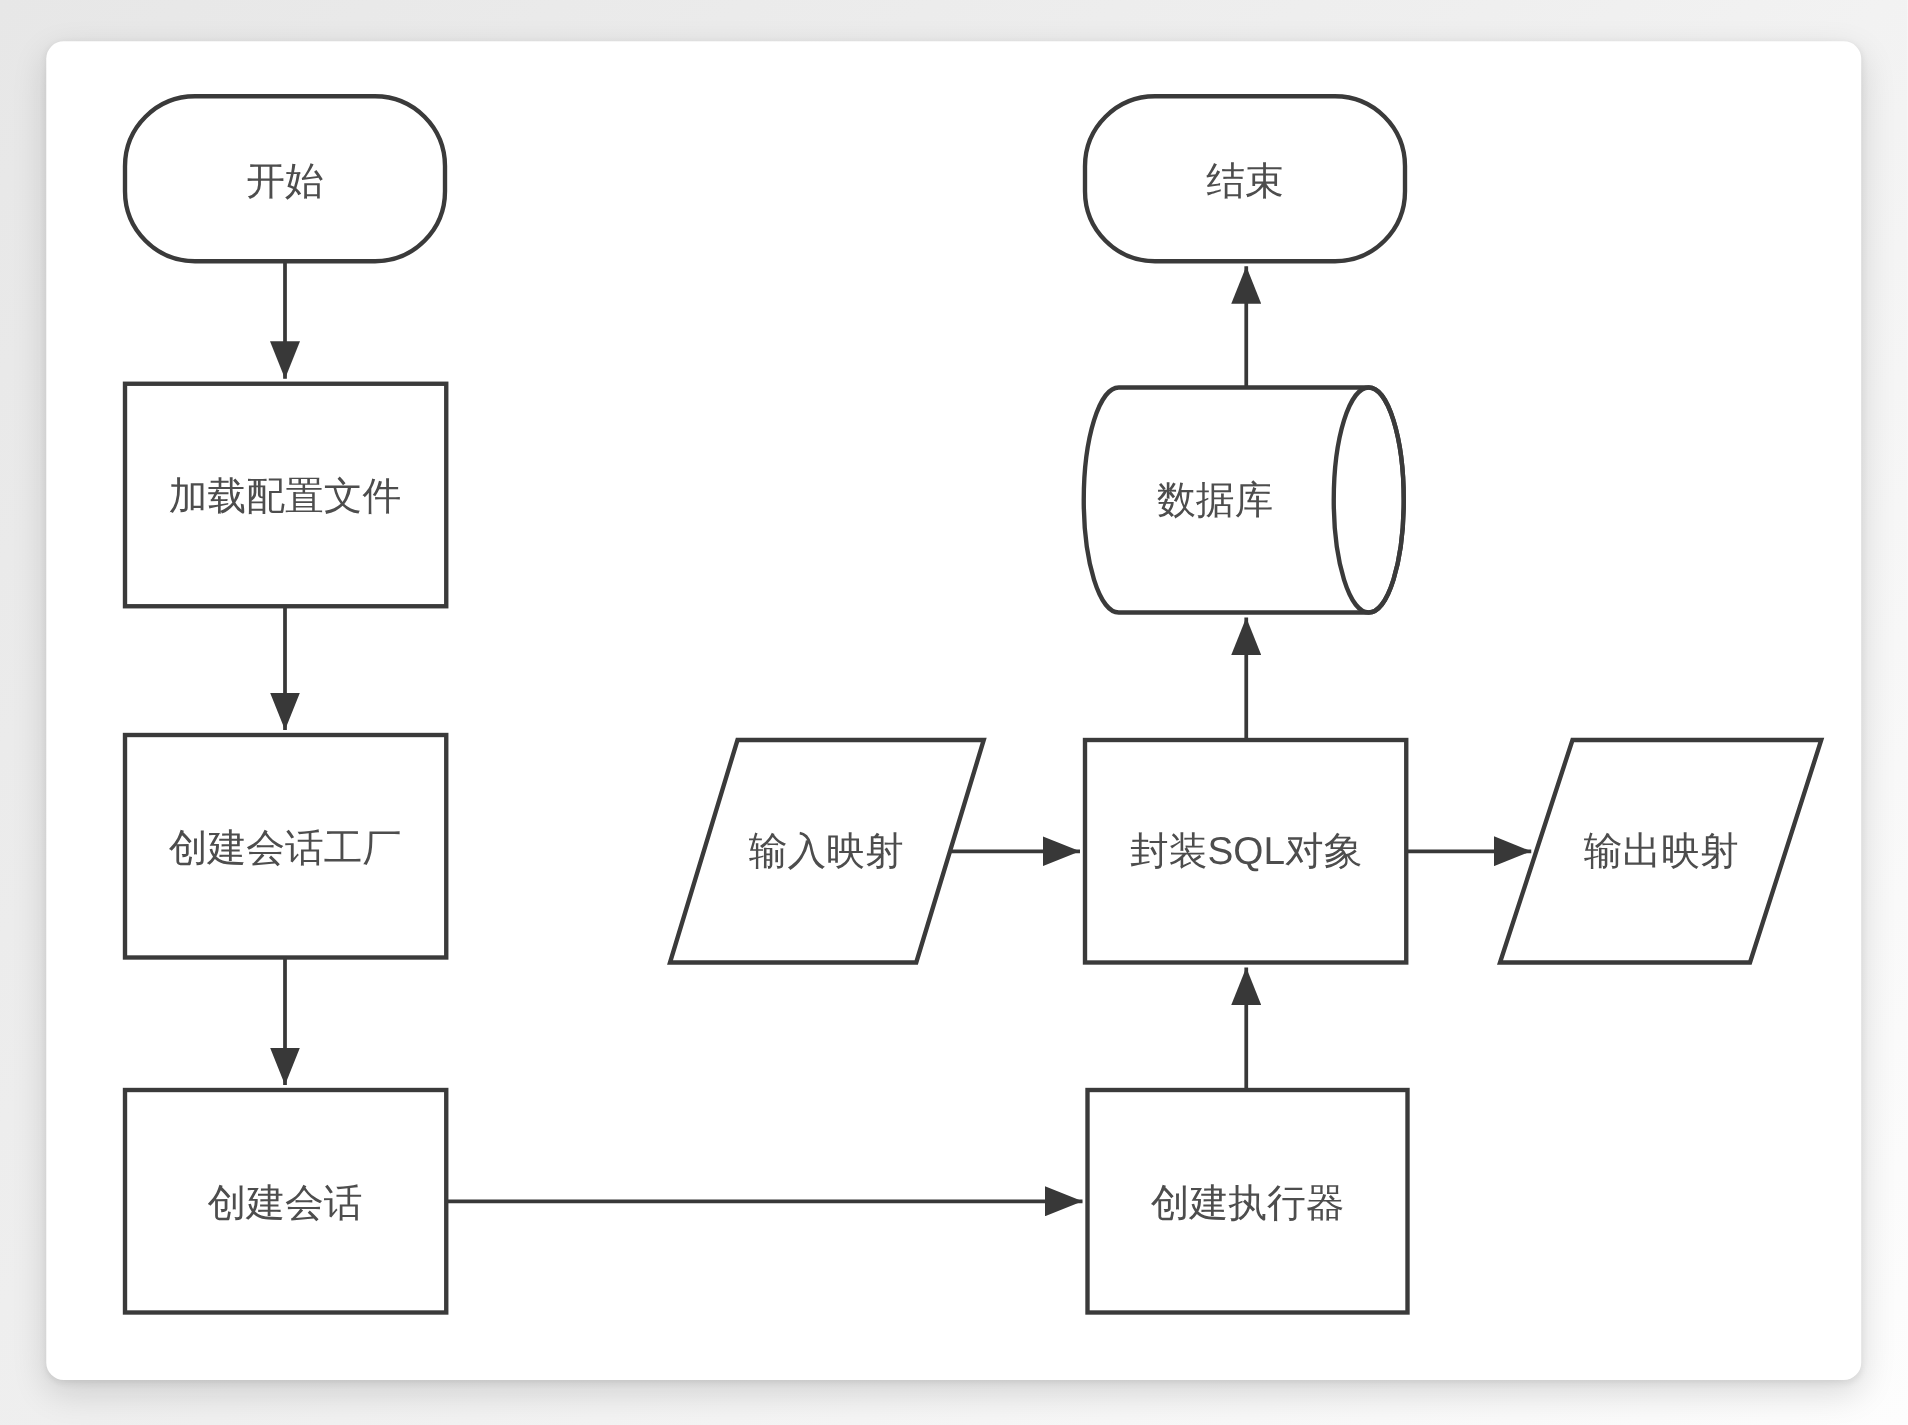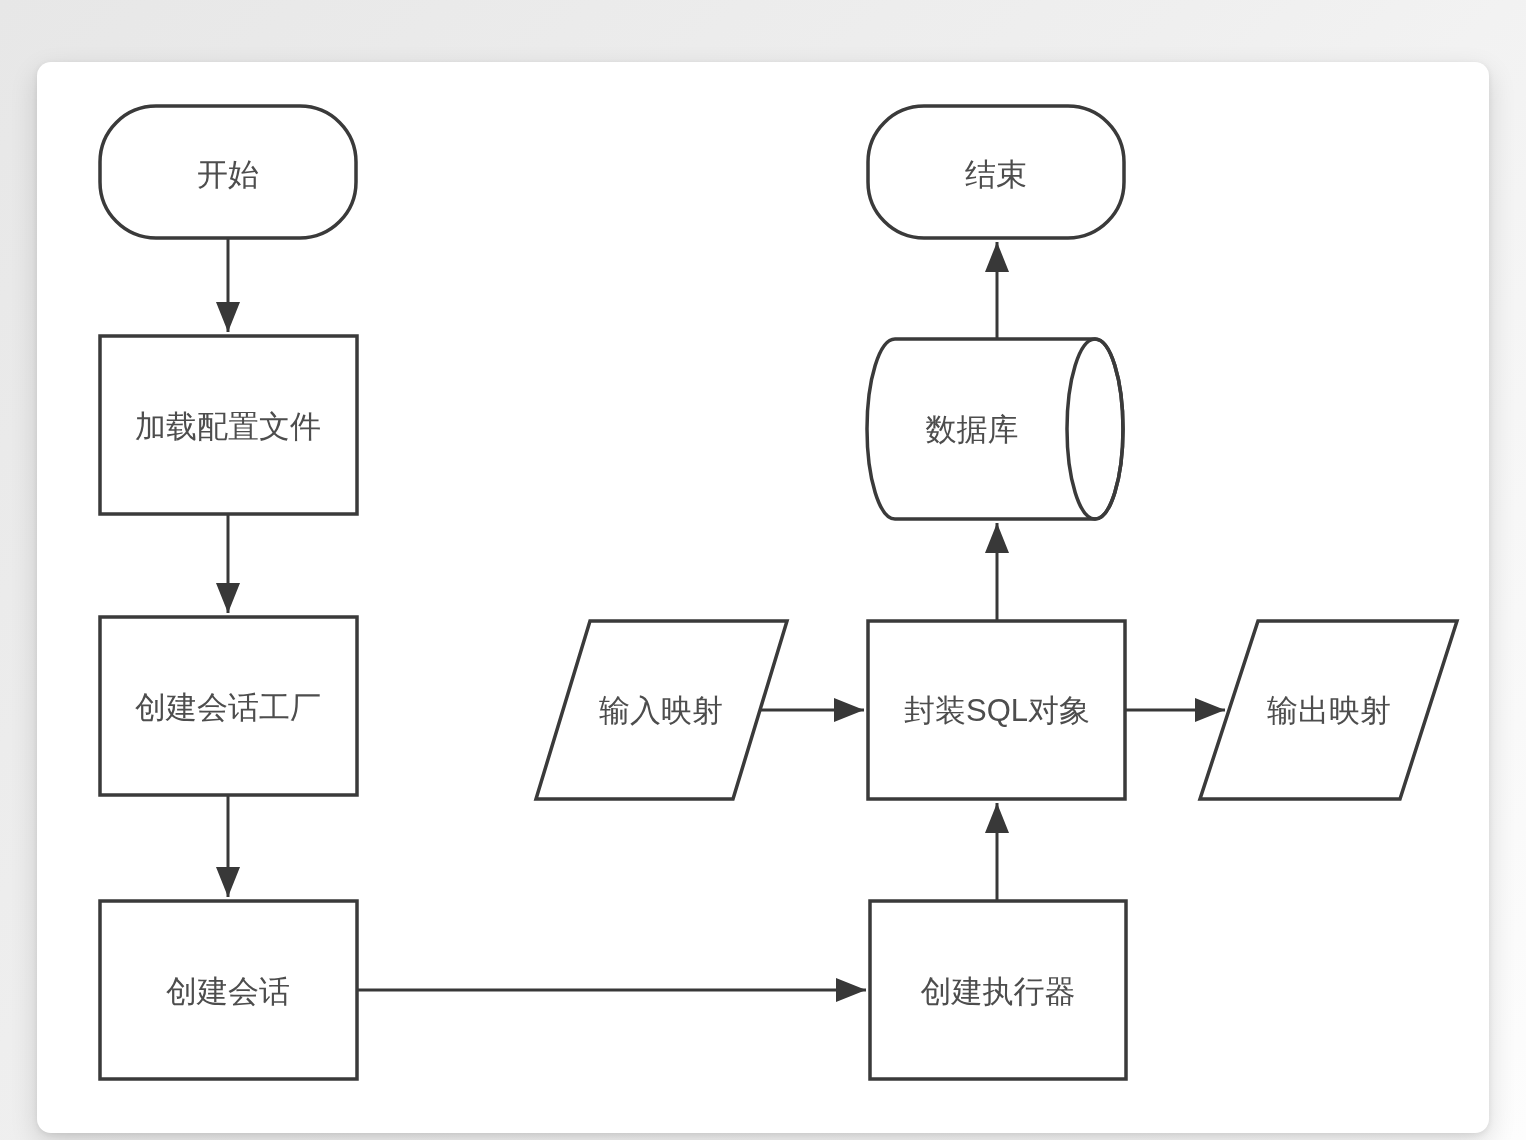--- a/index.html
+++ b/index.html
@@ -8,21 +8,20 @@
     width: 1526px;
     height: 1140px;
     font-family: "Liberation Sans", "DejaVu Sans", sans-serif;
     background: linear-gradient(135deg, #e7e7e7 0%, #efefef 45%, #f8f8f8 80%, #fdfdfd 100%);
     overflow: hidden;
   }
   .stage {
     position: relative;
     width: 1526px;
     height: 988px;
-    margin-top: 29px;
   }
   .canvas-card {
     position: absolute;
     left: 37px;
     top: 33px;
     width: 1452px;
     height: 1071px;
     background: #ffffff;
     border-radius: 14px;
     box-shadow: 0 10px 28px rgba(0,0,0,0.14), 0 2px 6px rgba(0,0,0,0.08);

